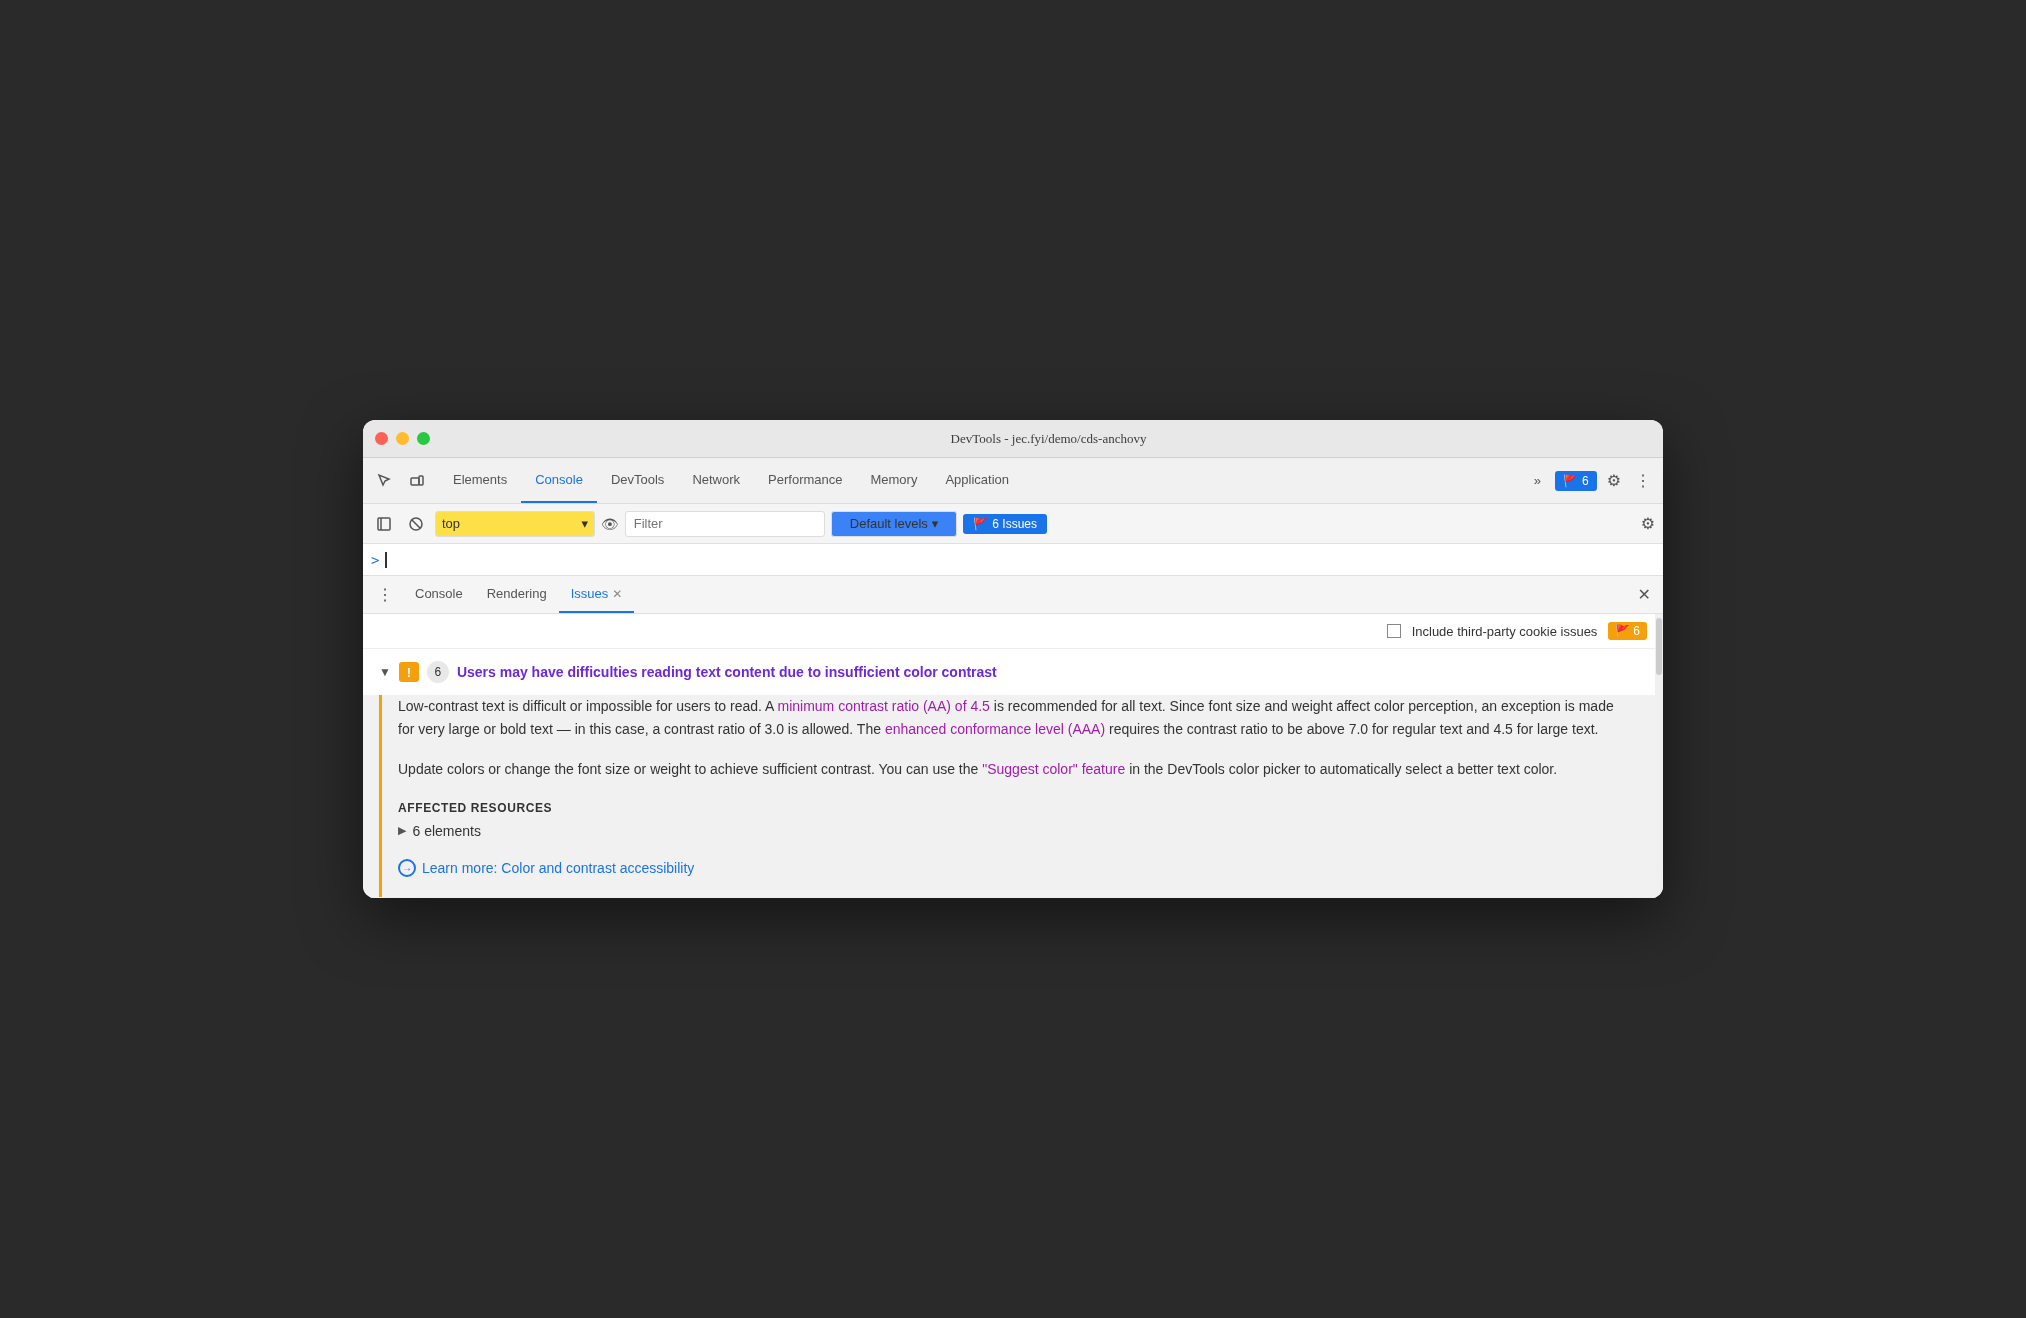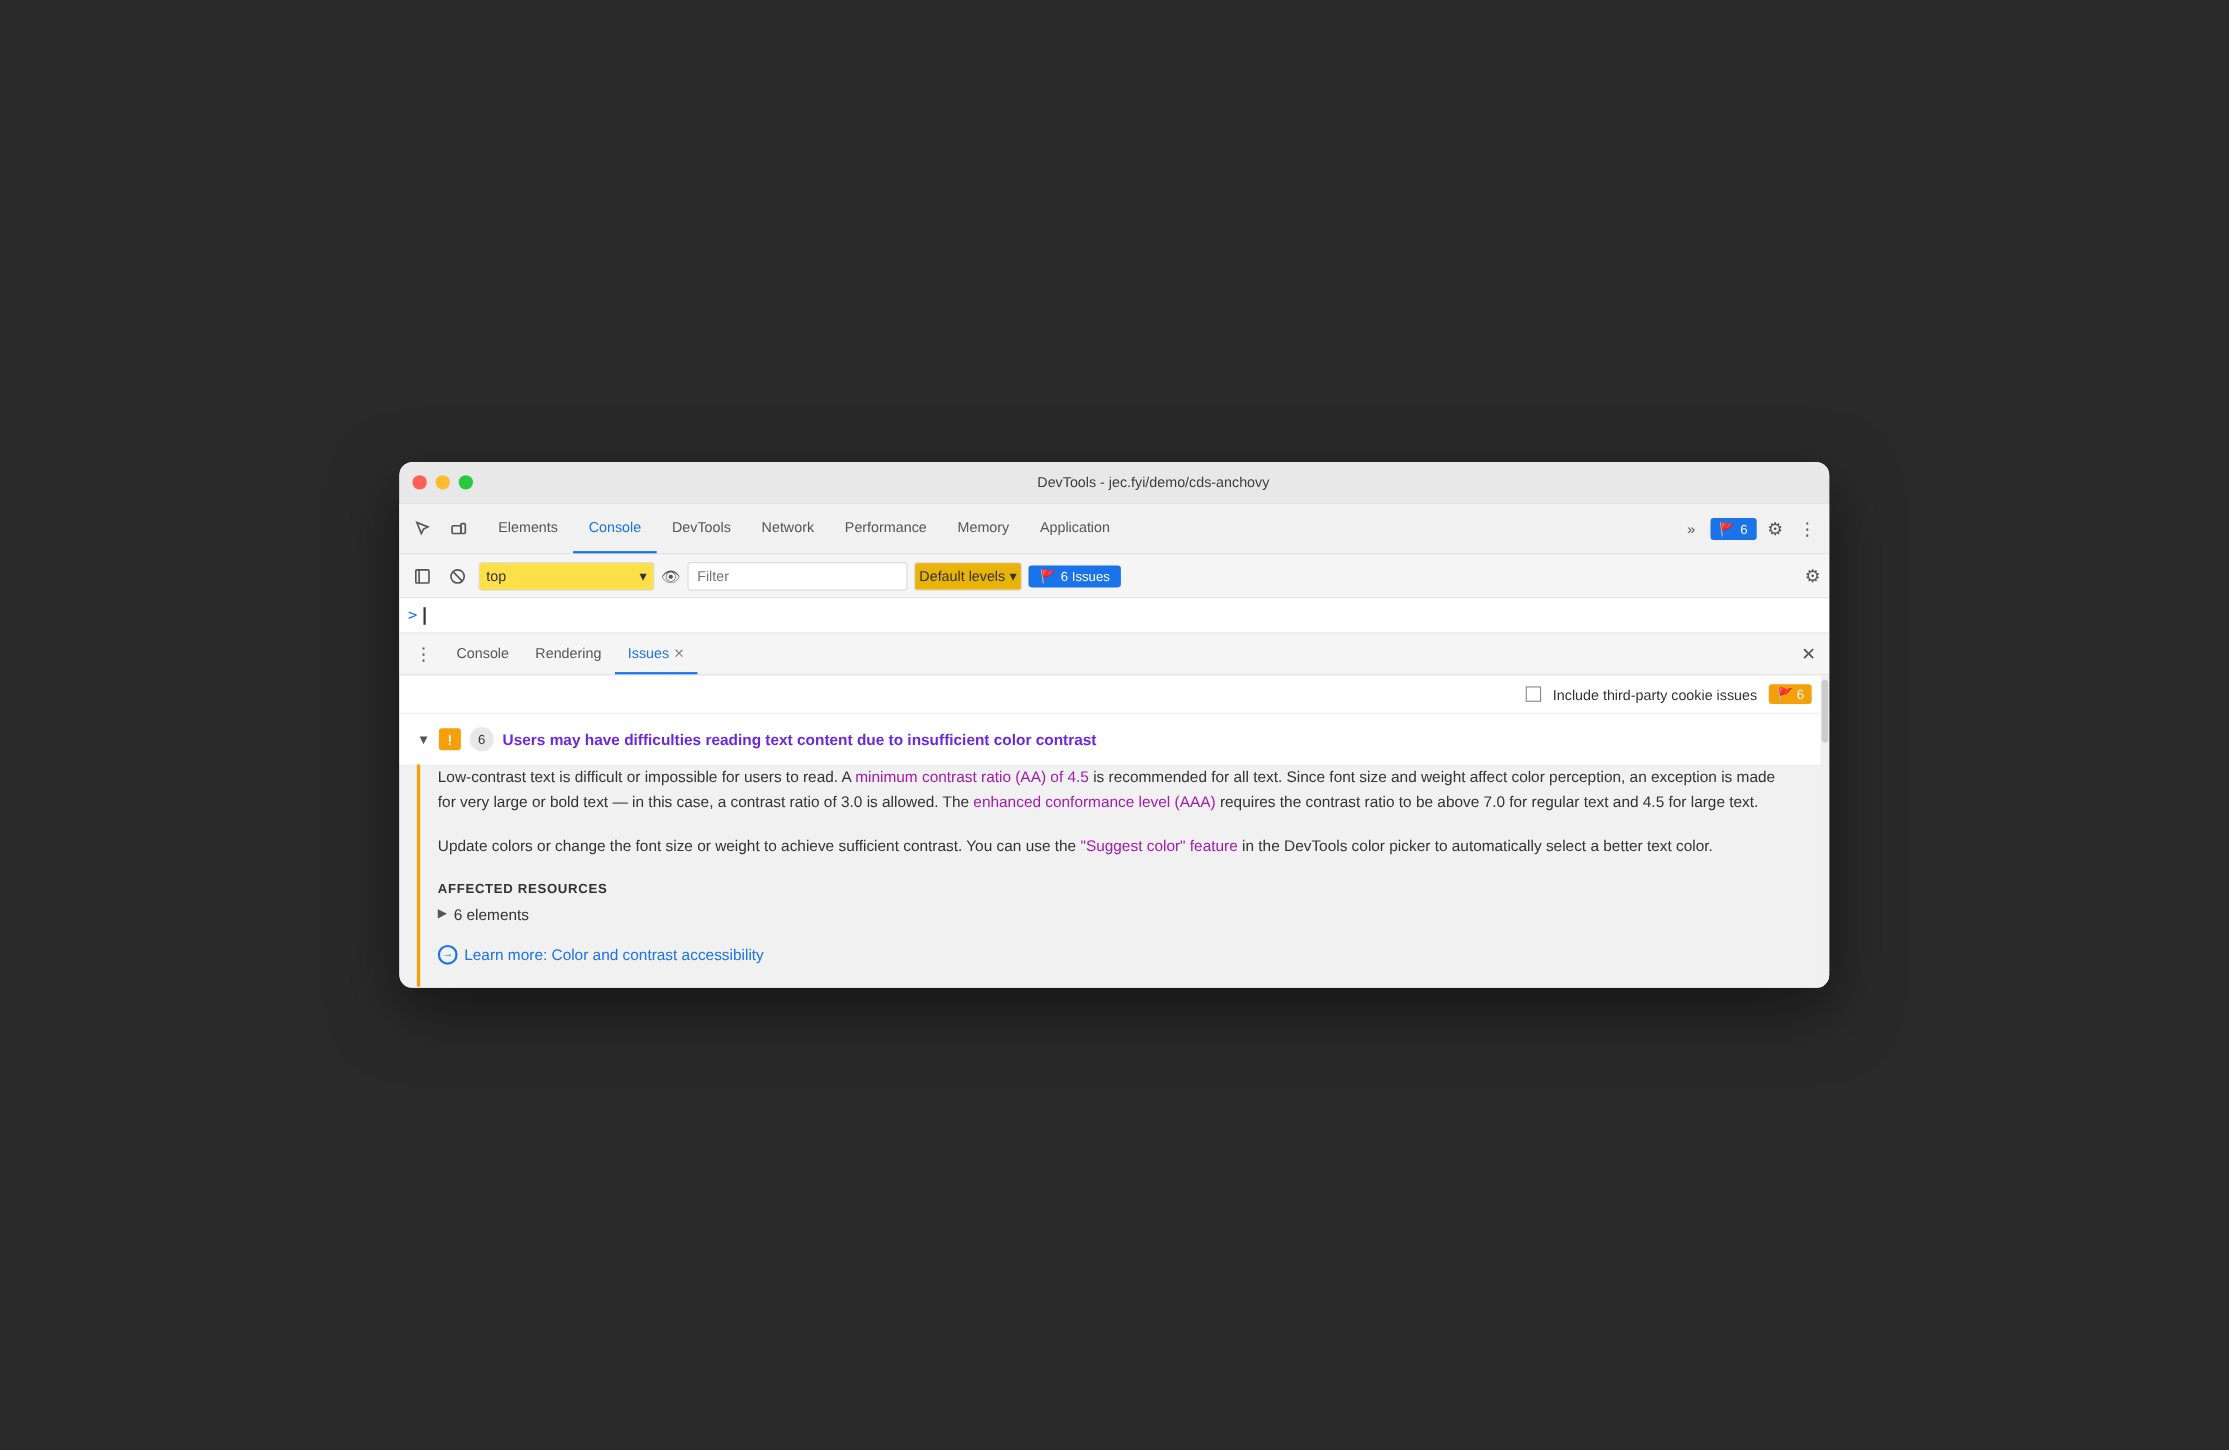--- a/index.html
+++ b/index.html
@@ -20,20 +20,21 @@
     }
     
     .title-bar {
       background: #e8e8e8;
       height: 38px;
       display: flex;
       align-items: center;
       padding: 0 12px;
       border-bottom: 1px solid #d0d0d0;
       border-radius: 12px 12px 0 0;
+      font-family: Liberation Serif, serif;
     }
     .traffic-lights {
       display: flex;
       gap: 8px;
       margin-right: 16px;
     }
     .traffic-light {
       width: 13px;
       height: 13px;
       border-radius: 50%;
@@ -174,24 +175,24 @@
       height: 26px;
       padding: 0 8px;
       font-size: 13px;
       color: #333;
       width: 200px;
     }
     .levels-selector {
       display: flex;
       align-items: center;
       gap: 4px;
-      background: #eab308;
+      background: #3b82f6;
       border: 1px solid #ddd;
       border-radius: 3px;
-      padding: 0 4px;
+      padding: 0 18px;
       height: 26px;
       cursor: pointer;
       font-size: 13px;
       color: #333;
     }
     .issues-count-badge {
       display: flex;
       align-items: center;
       gap: 4px;
       background: #1a73e8;

